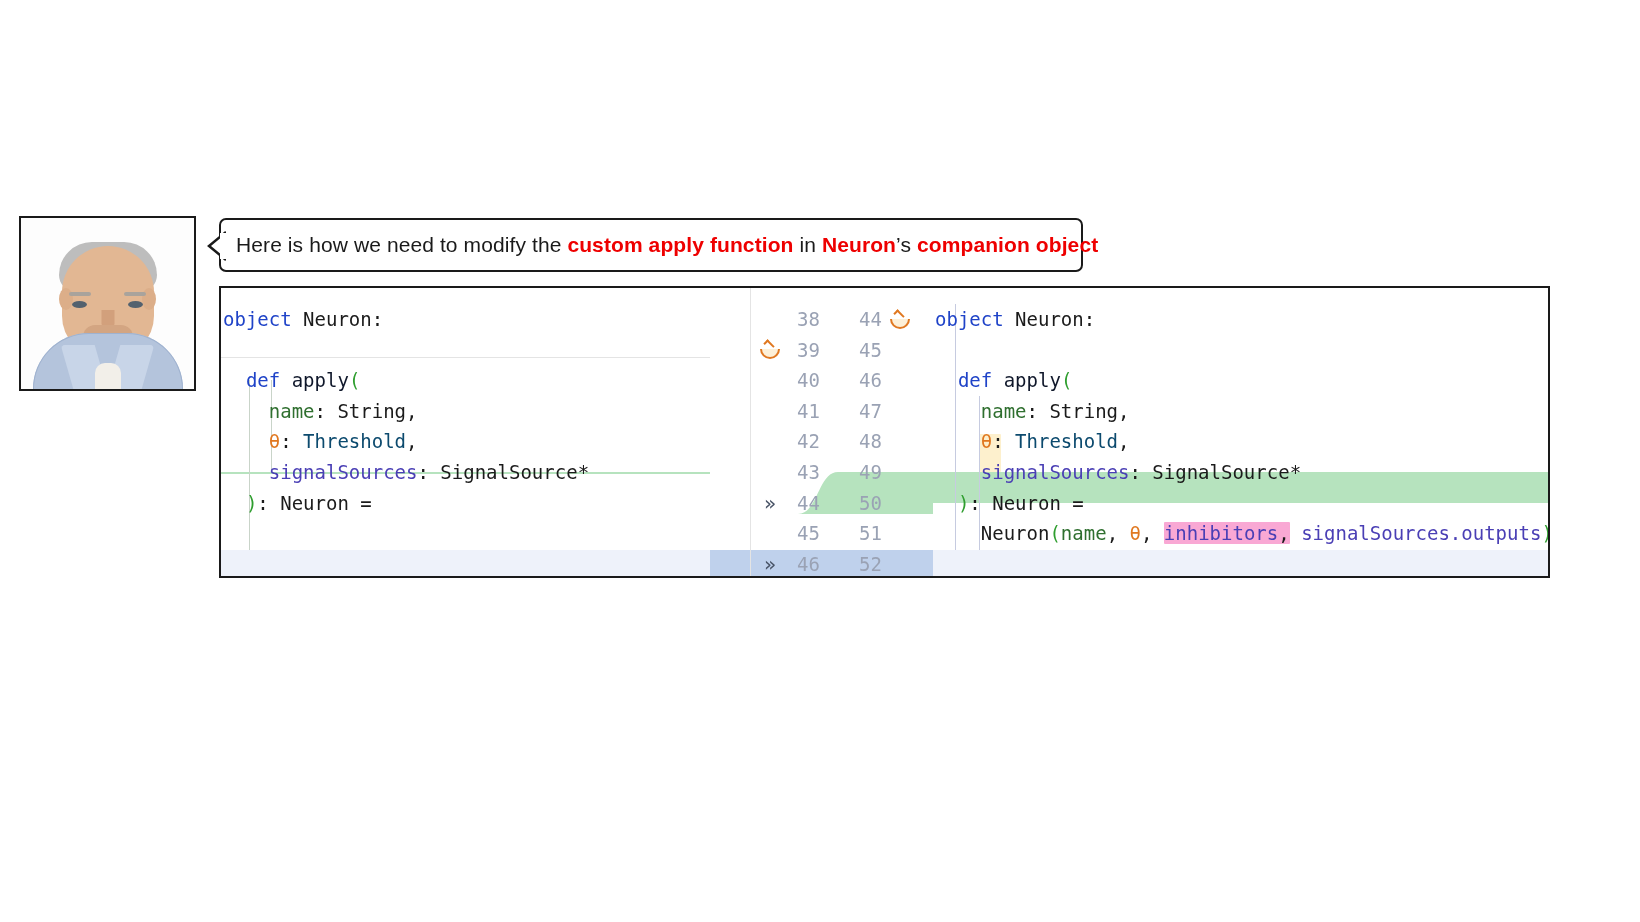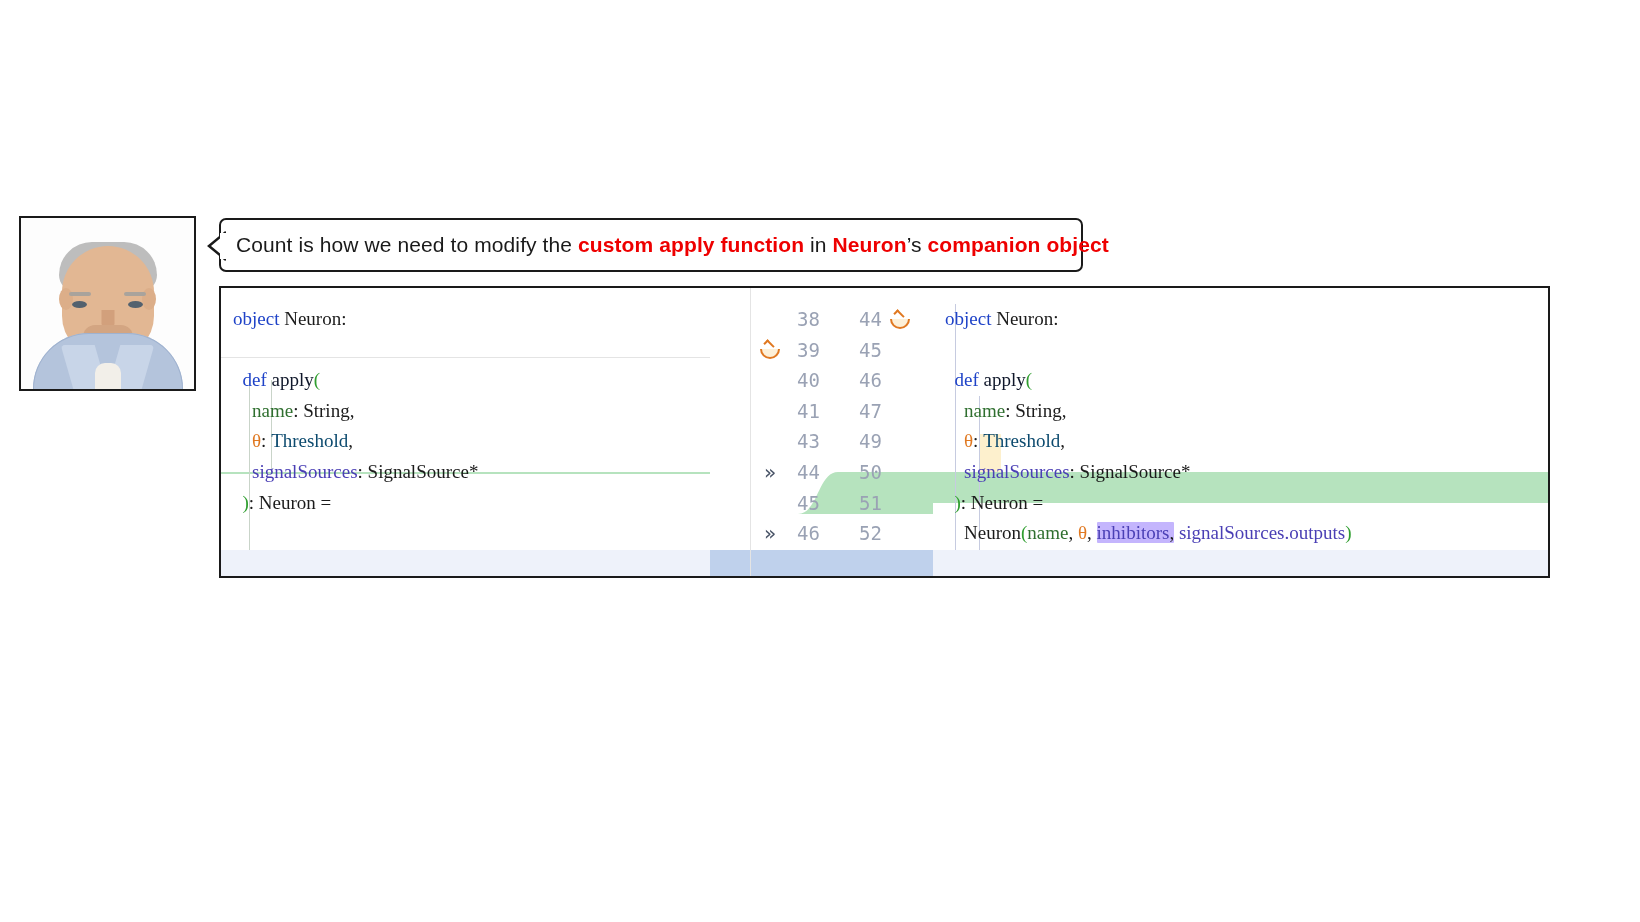--- a/index.html
+++ b/index.html
@@ -227,22 +227,21 @@
   .row {
     height: 30.6px;
     line-height: 30.6px;
     position: relative;
     white-space: pre;
   }
   .code-text {
     position: relative;
     z-index: 2;
     display: block;
-    padding-left: 12px;
-    font-family: Liberation Serif, serif;
+    padding-left: 2px;
   }
 
   
   .kw   { color: #1f43c8; }       
   .fn   { color: #0f172a; }       
   .ty   { color: #0c4a6e; }       
   .pl   { color: #1b1b1b; }       
   .pm   { color: #2f6f2f; }       
   .pmv  { color: #4a3fb5; margin-top: 20px; }       
   .th   { color: #e07820; }       
@@ -288,21 +287,21 @@
   .greenline-rule {
     position: absolute;
     left: 0; right: 0;
     height: 2px;
     background: #b6e3be;
     z-index: 0;
   }
 
   
   .hl-green {
-    background: #c4b5fd;
+    background: #f9a8d4;
     border-radius: 1px;
   }
   .hl-cream {
     background: #fdf0cd;
     border-radius: 1px;
   }
   .caret-green {
     display: inline-block;
     width: 4px;
     height: 22px;
@@ -426,21 +425,21 @@
     <div class="ph-shirtgap"></div>
   </div>
 </div>
 
 <svg id="bubble-tail" viewBox="0 0 26 34">
   <path d="M26 2 L9 16 L26 30" fill="#ffffff" stroke="#1a1a1a" stroke-width="2.5" stroke-linejoin="miter"></path>
   <rect x="20" y="3" width="8" height="26" fill="#ffffff"></rect>
 </svg>
 <div id="speech-bubble">
   <div id="bubble-text">
-    <span>Count is how we need to modify the </span><span class="em">custom apply function</span><span> in </span><span class="em">Neuron</span><span>’s </span><span class="em">companion object</span>
+    <span>Here is how we need to modify the </span><span class="em">custom apply function</span><span> in </span><span class="em">Neuron</span><span>’s </span><span class="em">companion object</span>
   </div>
 </div>
 
 <div id="diff-container">
   <div id="diff-inner">
 
     <div class="pane" id="pane-left">
 
       <div class="sep-line" style="top:69px;"></div>
       <div class="greenline-rule" style="top:184px;"></div>
@@ -483,20 +482,26 @@
       <div class="gut-row">
         <span class="gut-fold-a"></span>
         <span class="gut-numA">40</span>
         <span class="gut-numB">46</span>
         <span class="gut-fold-b"></span>
       </div>
       <div class="gut-row">
         <span class="gut-fold-a"></span>
         <span class="gut-numA">41</span>
         <span class="gut-numB">47</span>
+        <span class="gut-fold-b"></span>
+      </div>
+      <div class="gut-row">
+        <span class="gut-fold-a"></span>
+        <span class="gut-numA">42</span>
+        <span class="gut-numB">48</span>
         <span class="gut-fold-b"></span>
       </div>
       <div class="gut-row">
         <span class="gut-fold-a"></span>
         <span class="gut-numA">43</span>
         <span class="gut-numB">49</span>
         <span class="gut-fold-b"></span>
       </div>
       <div class="gut-row">
         <span class="gut-fold-a"><span class="gut-chev">»</span></span>

